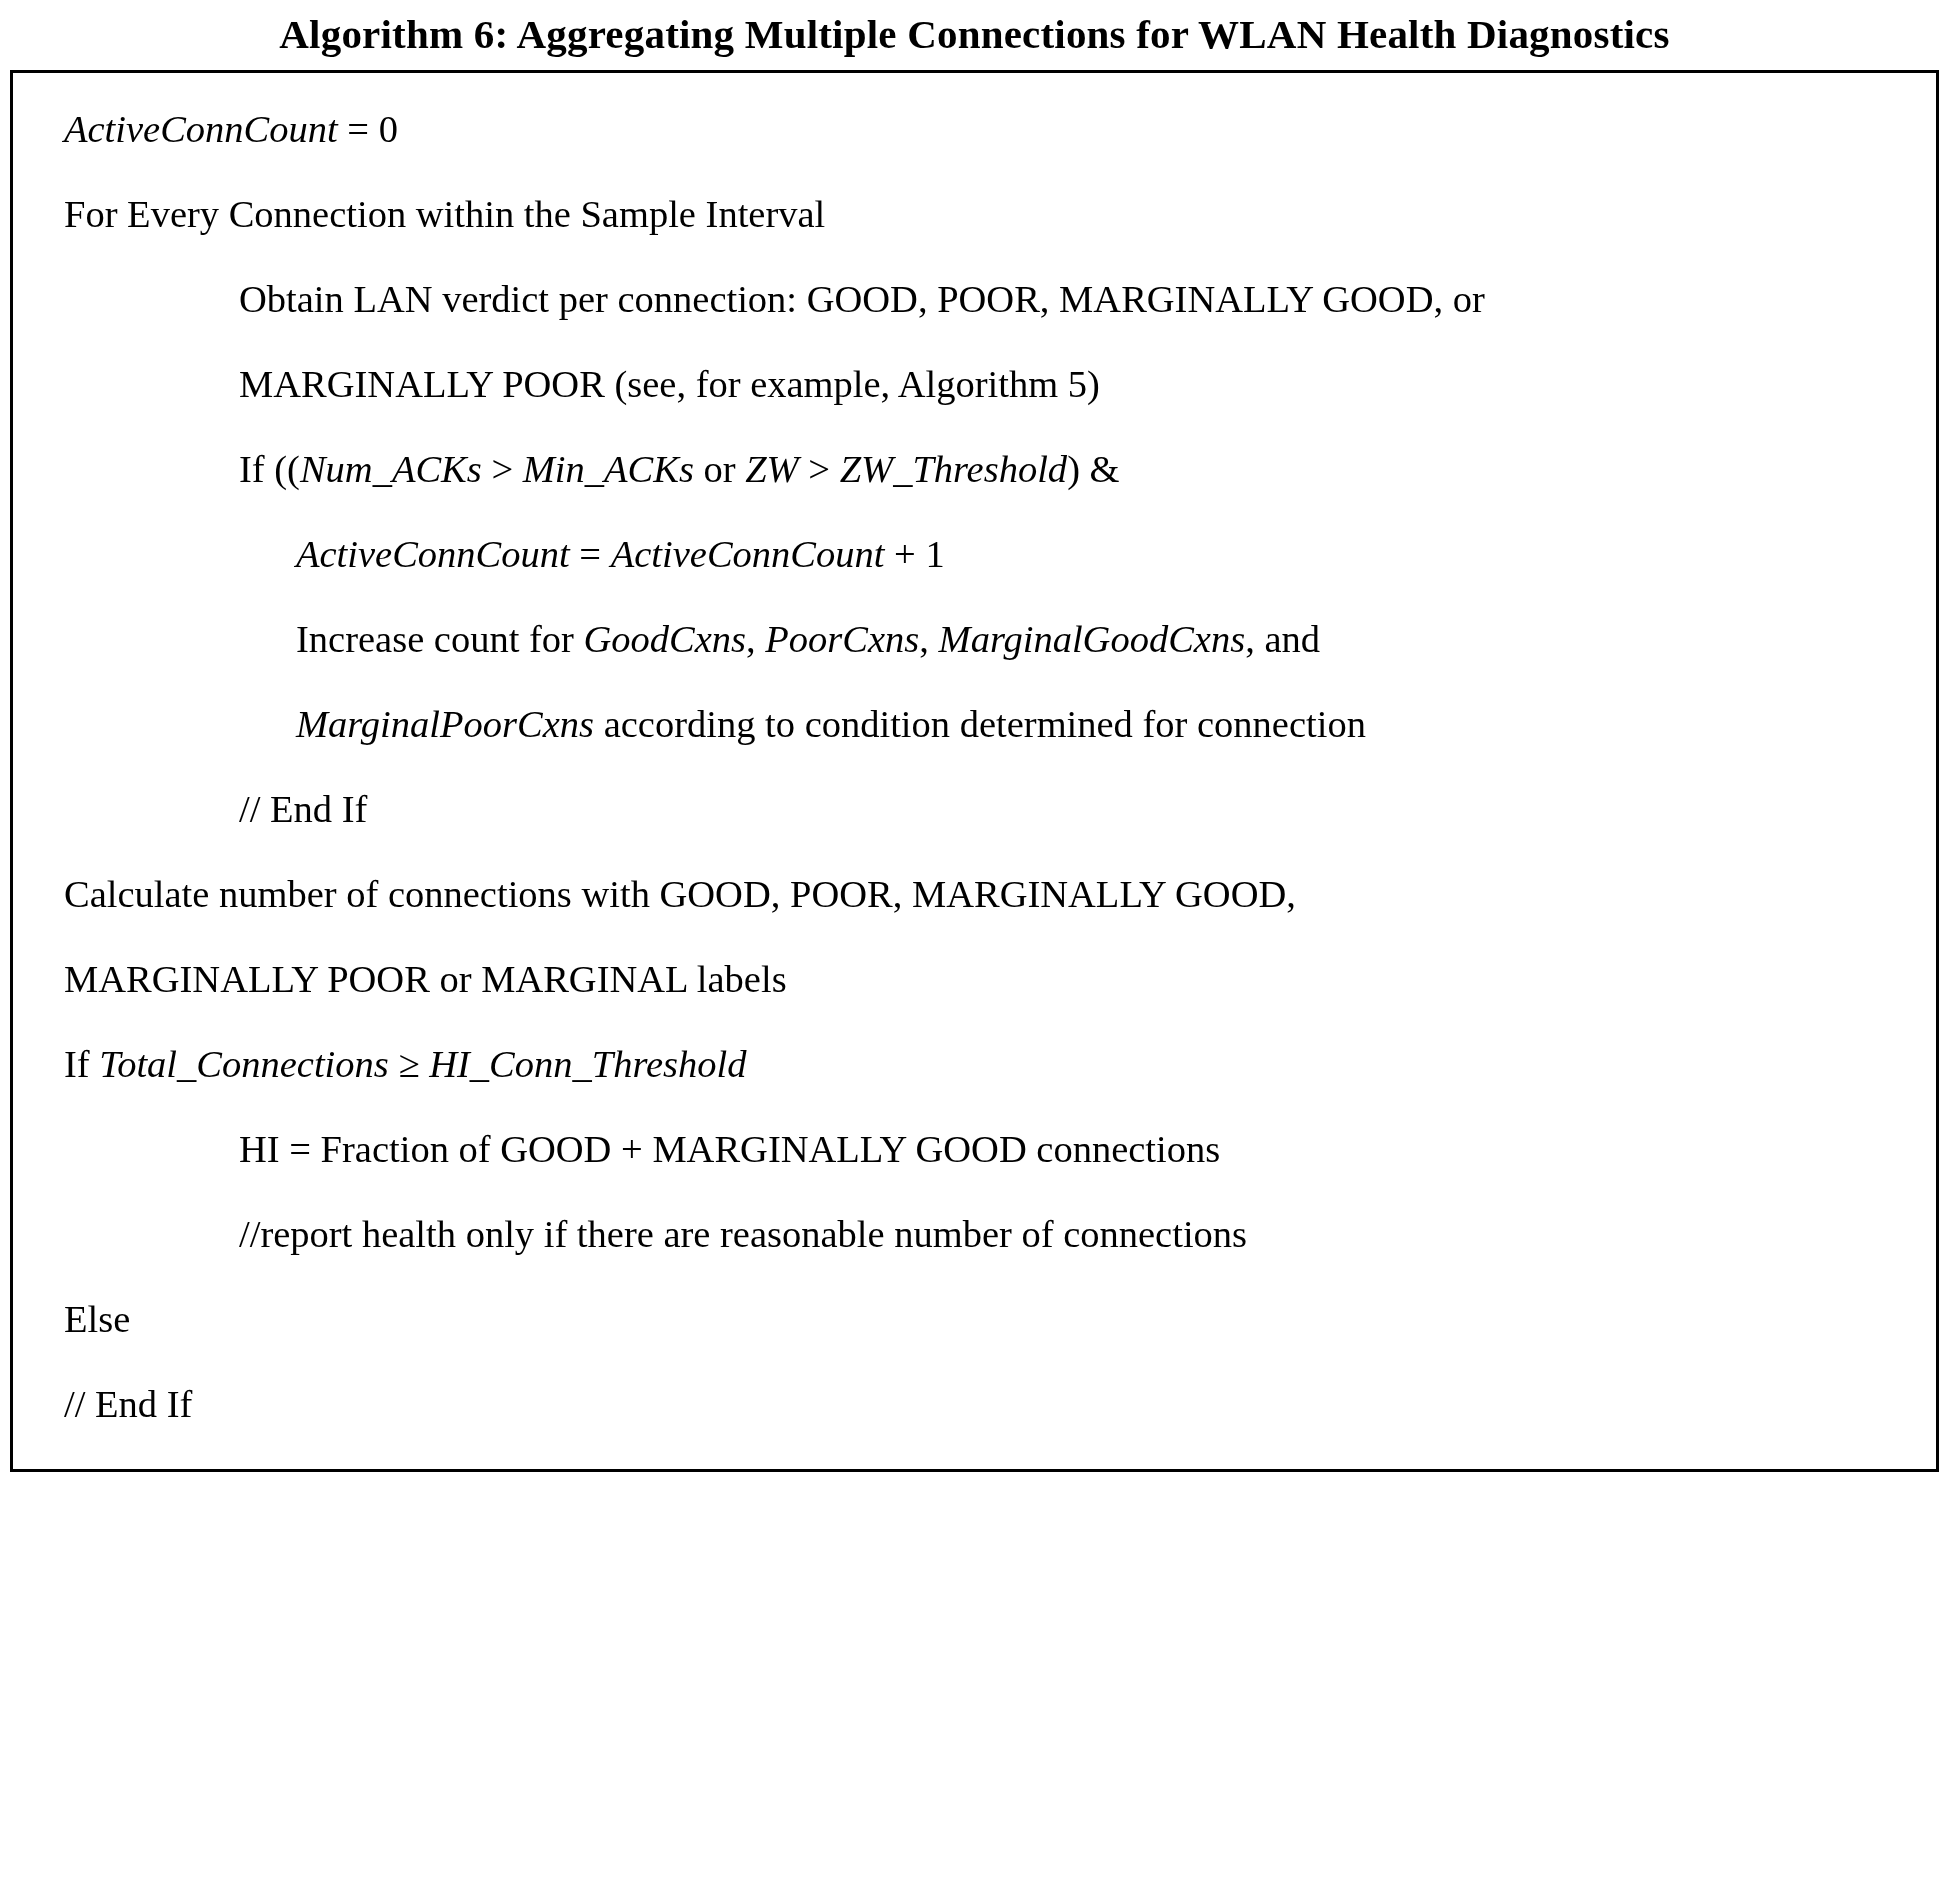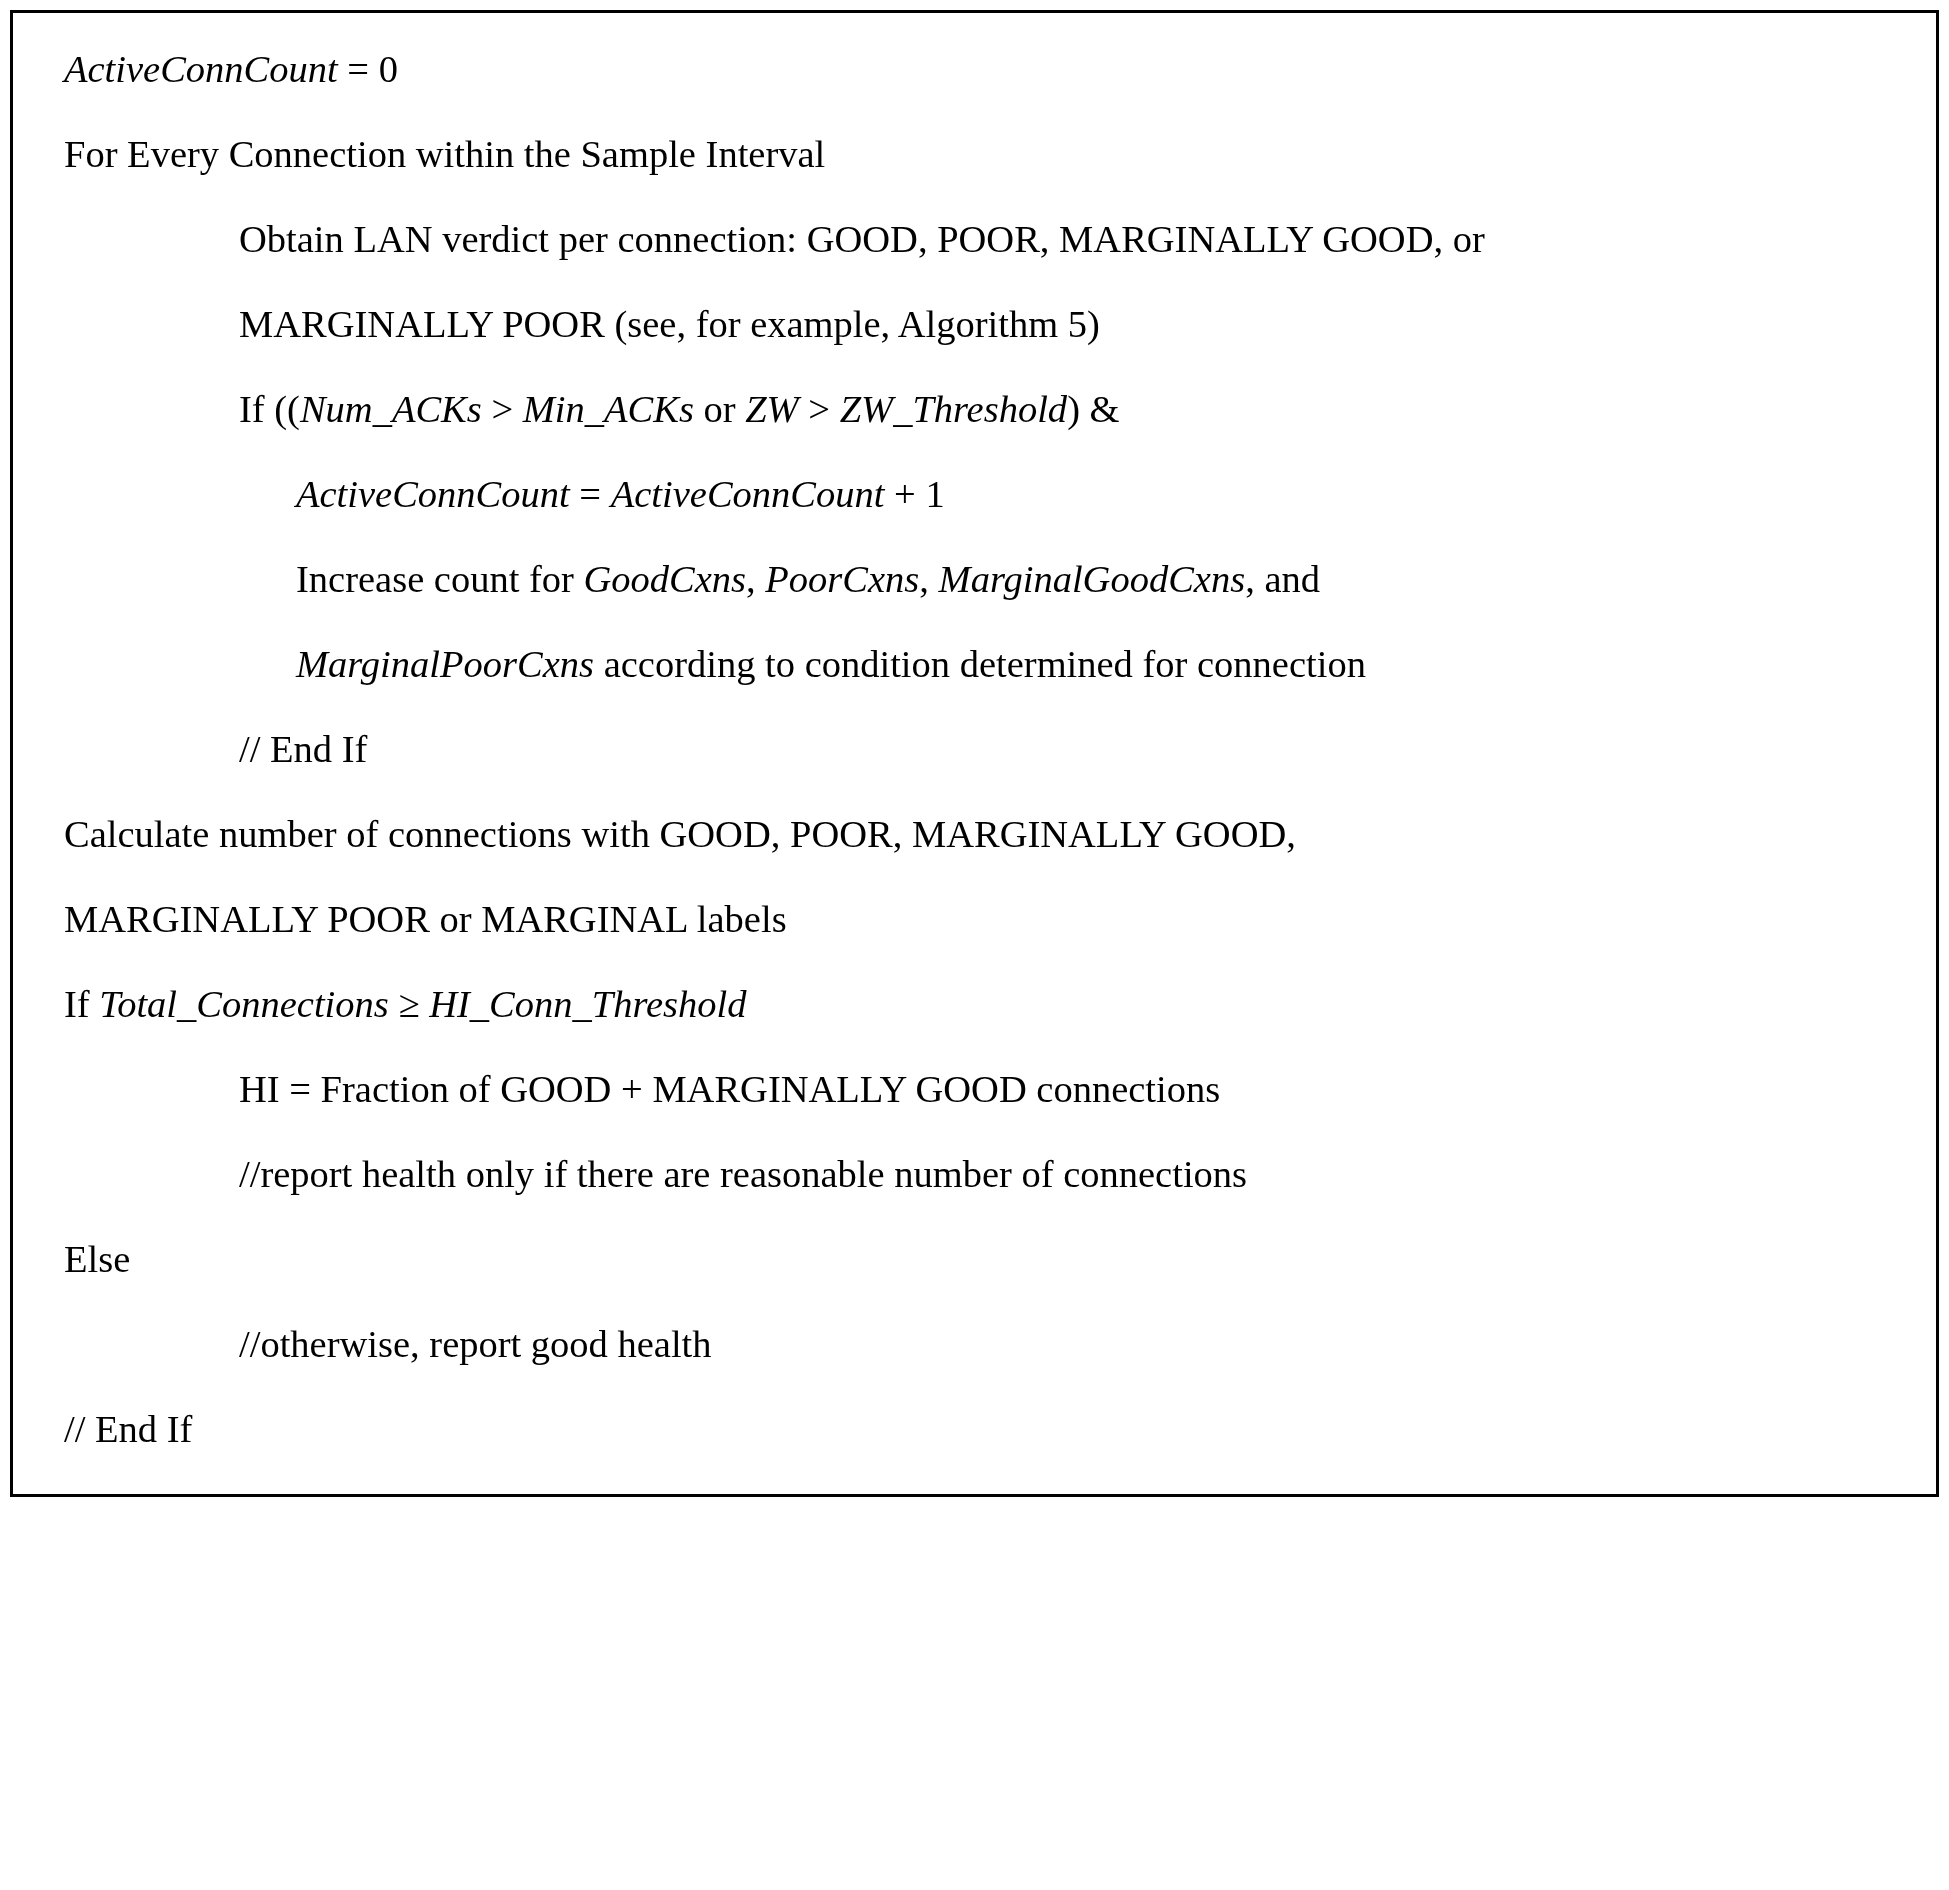--- a/index.html
+++ b/index.html
@@ -38,32 +38,32 @@
     font-style: italic;
   }
   .indent-0 { padding-left: 0; }
   .indent-1 { padding-left: 175px; }
   .indent-2 { padding-left: 232px; }
 </style>
 </head>
 <body>
 
 <div class="page">
+  <div class="title">Algorithm 6: Aggregating Multiple Connections for WLAN Health Diagnostics</div>
   <div class="algo-box">
       <div class="algo-line indent-0"><span class="var">ActiveConnCount</span><span> = 0</span></div>
       <div class="algo-line indent-0"><span>For Every Connection within the Sample Interval</span></div>
       <div class="algo-line indent-1"><span>Obtain LAN verdict per connection: GOOD, POOR, MARGINALLY GOOD, or</span></div>
       <div class="algo-line indent-1"><span>MARGINALLY POOR (see, for example, Algorithm 5)</span></div>
       <div class="algo-line indent-1"><span>If ((</span><span class="var">Num_ACKs</span><span> &gt; </span><span class="var">Min_ACKs</span><span> or </span><span class="var">ZW</span><span> &gt; </span><span class="var">ZW_Threshold</span><span>) &amp;</span></div>
       <div class="algo-line indent-2"><span class="var">ActiveConnCount</span><span> = </span><span class="var">ActiveConnCount</span><span> + 1</span></div>
       <div class="algo-line indent-2"><span>Increase count for </span><span class="var">GoodCxns</span><span>, </span><span class="var">PoorCxns</span><span>, </span><span class="var">MarginalGoodCxns</span><span>, and</span></div>
       <div class="algo-line indent-2"><span class="var">MarginalPoorCxns</span><span> according to condition determined for connection</span></div>
       <div class="algo-line indent-1"><span>// End If</span></div>
       <div class="algo-line indent-0"><span>Calculate number of connections with GOOD, POOR, MARGINALLY GOOD,</span></div>
       <div class="algo-line indent-0"><span>MARGINALLY POOR or MARGINAL labels</span></div>
       <div class="algo-line indent-0"><span>If </span><span class="var">Total_Connections</span><span> ≥ </span><span class="var">HI_Conn_Threshold</span></div>
       <div class="algo-line indent-1"><span>HI = Fraction of GOOD + MARGINALLY GOOD connections</span></div>
       <div class="algo-line indent-1"><span>//report health only if there are reasonable number of connections</span></div>
       <div class="algo-line indent-0"><span>Else</span></div>
-      <div class="algo-line indent-1"><span>//otherwise, report good health</span></div>
       <div class="algo-line indent-0"><span>// End If</span></div>
     </div>
 </div>
 
 </body></html>

